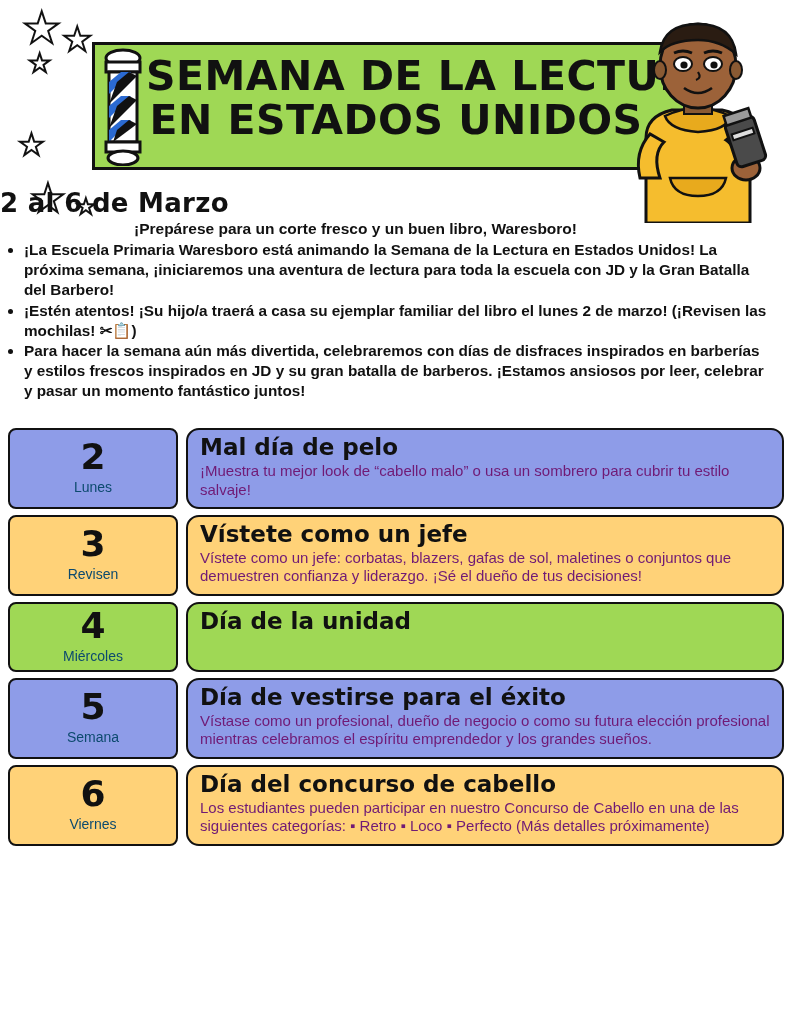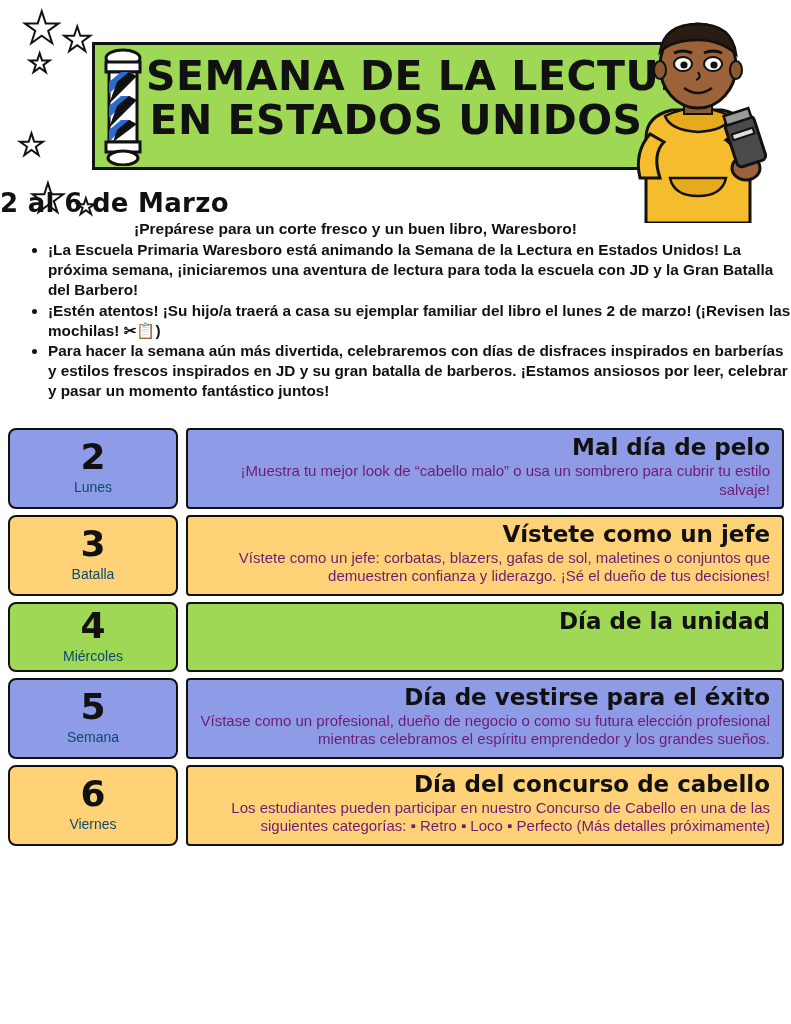--- a/index.html
+++ b/index.html
@@ -78,21 +78,21 @@
     position: absolute;
     left: 0; top: 220px;
     width: 711px;
     text-align: center;
     font-weight: bold;
     font-size: 15.5px;
     color: #111;
   }
   .bullets {
     position: absolute;
-    left: 26px; top: 240px;
+    left: 2px; top: 240px;
     width: 766px;
     margin: 0;
     padding: 0 0 0 22px;
     font-weight: bold;
     font-size: 15.3px;
     line-height: 1.30;
     color: #111;
   }
   .bullets li { margin-bottom: 1px; }
 
@@ -111,25 +111,25 @@
   .daynum {
     font-family: "DejaVu Sans", sans-serif;
     font-weight: bold;
     font-size: 36px;
     color: #111;
     line-height: 1;
   }
   .dayname { font-size: 14px; color: #0c4a6e; margin-top: 4px; }
   .infobox {
     border: 2px solid #111;
-    border-radius: 4px;
+    border-radius: 13px;
     flex: 1 1 auto;
     margin-left: 8px;
     padding: 5px 12px 8px 12px;
-    text-align: right;
+    text-align: left;
   }
   .info-title {
     font-family: "DejaVu Sans", sans-serif;
     font-weight: bold;
     font-size: 23px;
     color: #111;
     line-height: 1.1;
   }
   .info-desc {
     font-size: 15px;
@@ -242,21 +242,21 @@
       </div>
       <div class="infobox c-blue">
         <div class="info-title">Mal día de pelo</div>
         <div class="info-desc">¡Muestra tu mejor look de “cabello malo” o usa un sombrero para cubrir tu estilo salvaje!</div>
       </div>
     </div>
 
     <div class="row">
       <div class="daybox c-yellow">
         <div class="daynum">3</div>
-        <div class="dayname">Batalla</div>
+        <div class="dayname">Revisen</div>
       </div>
       <div class="infobox c-yellow">
         <div class="info-title">Vístete como un jefe</div>
         <div class="info-desc">Vístete como un jefe: corbatas, blazers, gafas de sol, maletines o conjuntos que demuestren confianza y liderazgo. ¡Sé el dueño de tus decisiones!</div>
       </div>
     </div>
 
     <div class="row">
       <div class="daybox c-green">
         <div class="daynum">4</div>

